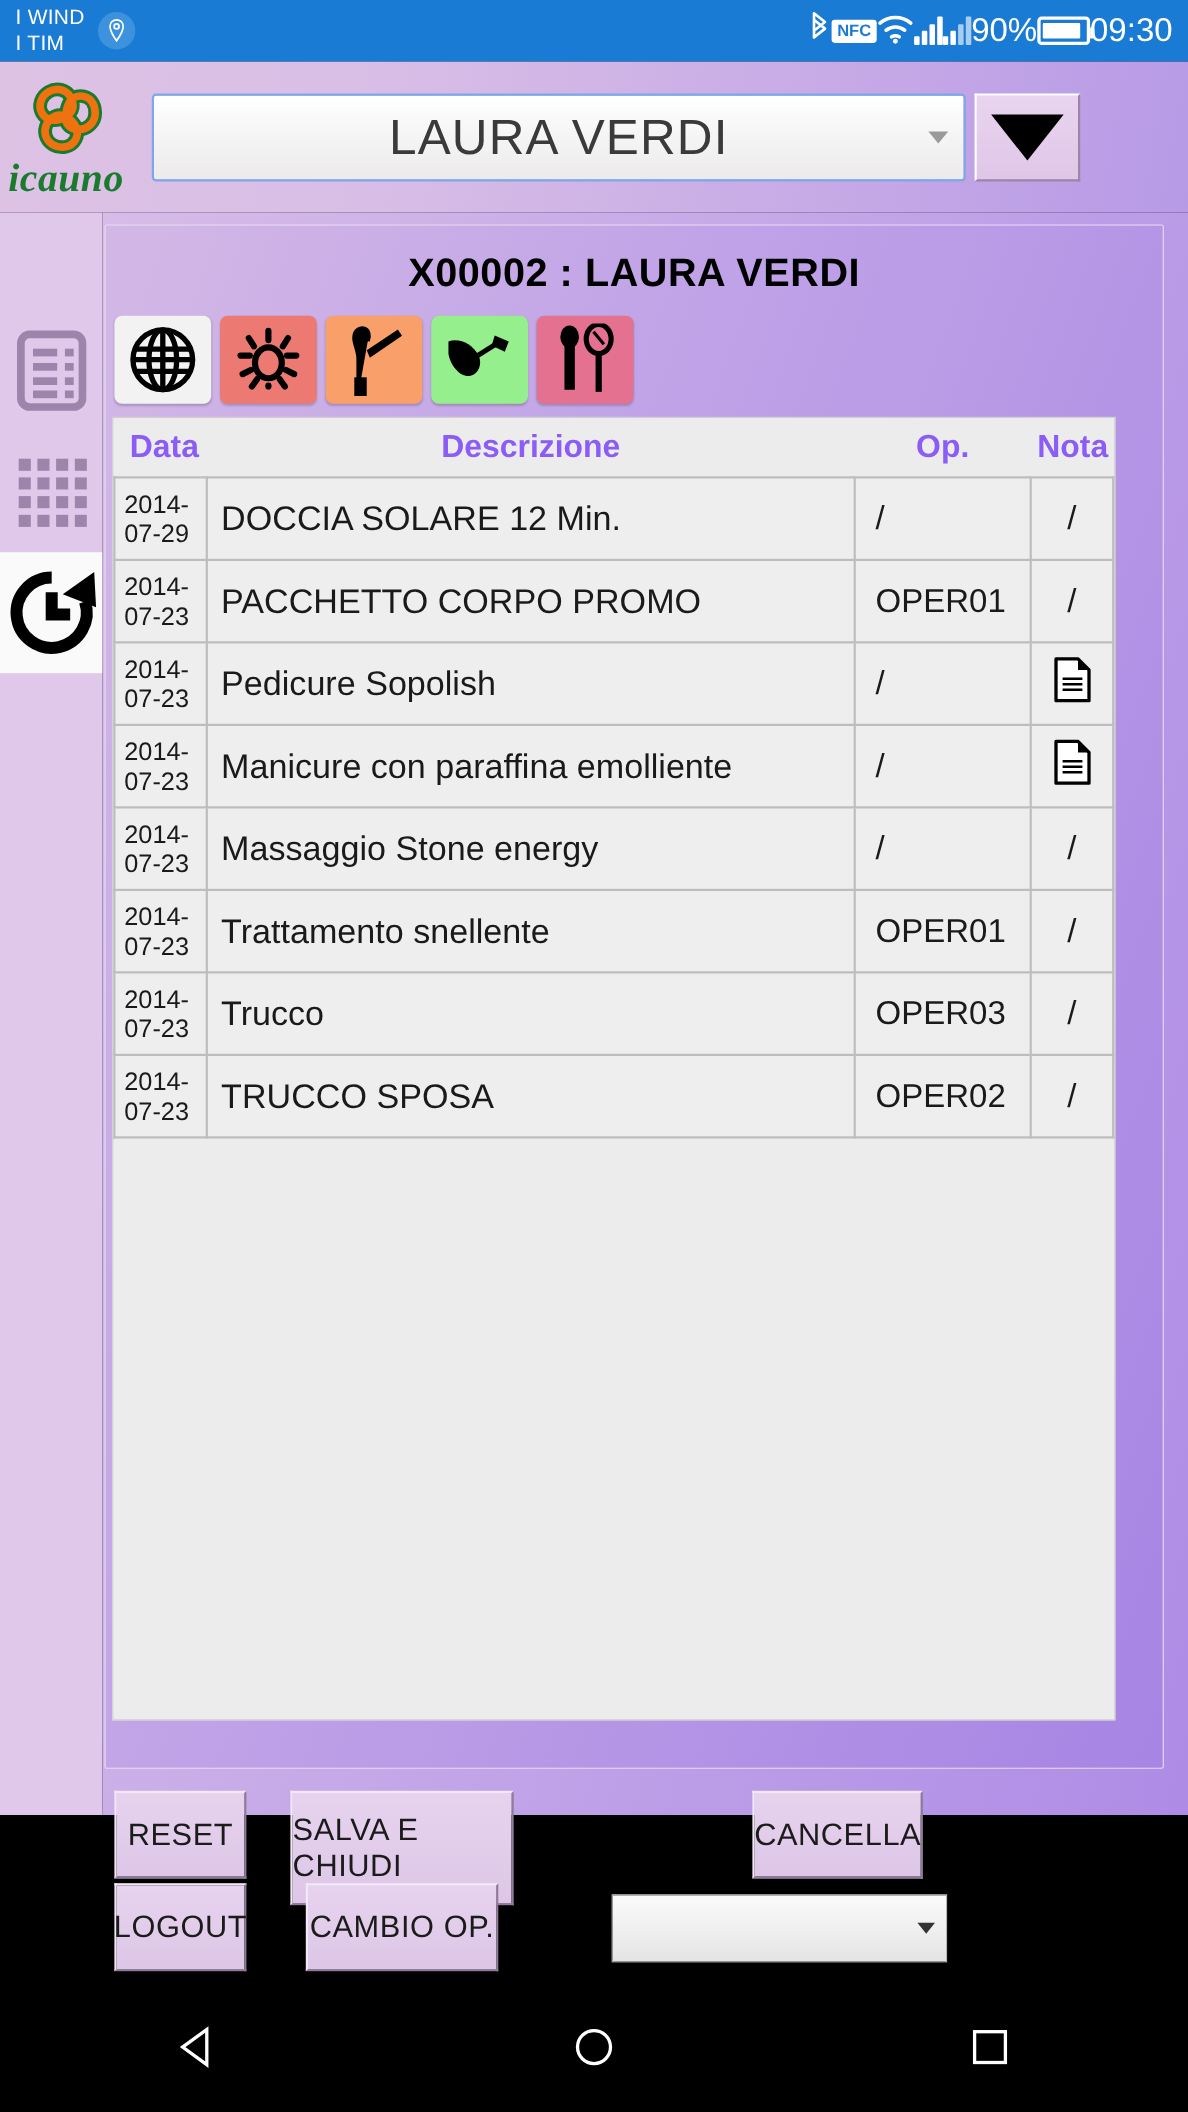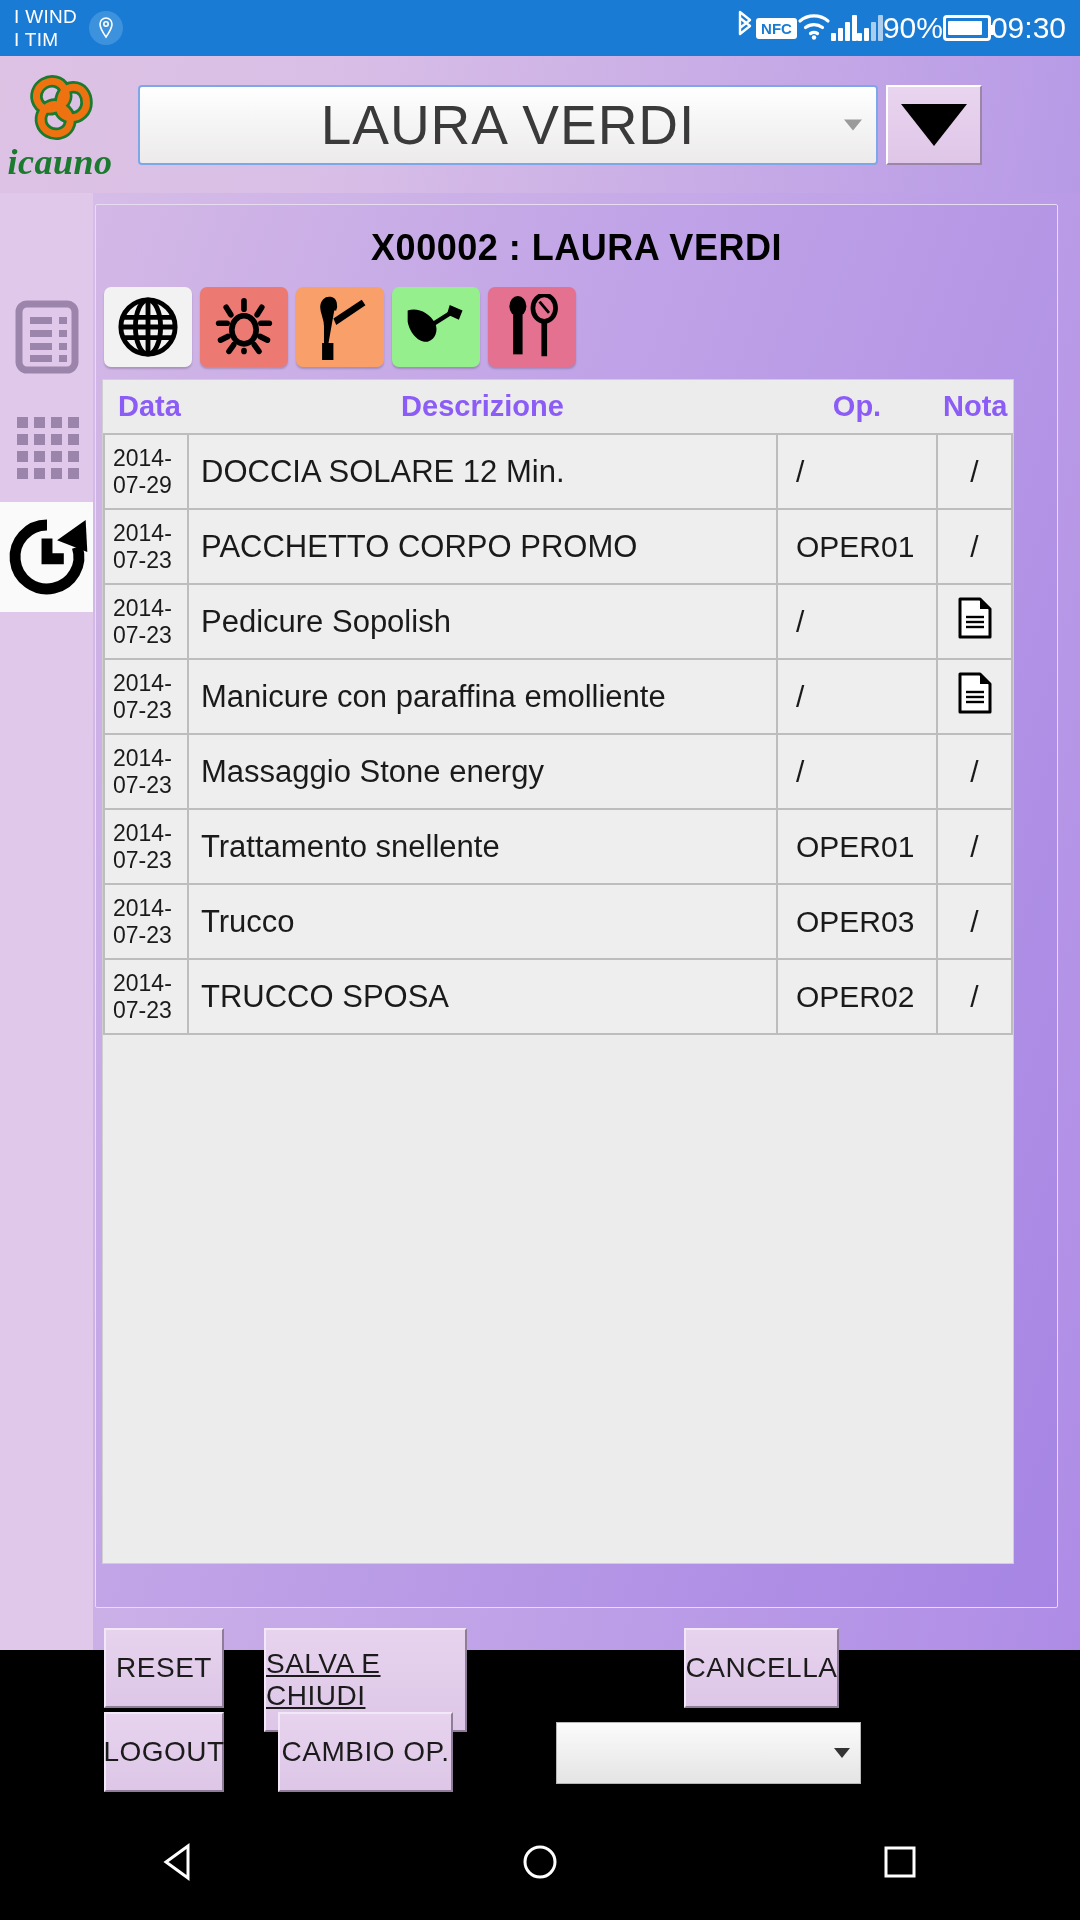--- a/index.html
+++ b/index.html
@@ -55,21 +55,21 @@
   .logo-wrap { width:120px; height:137px; display:flex; flex-direction:column;
                align-items:center; justify-content:center; }
   .logo-text { font-family:"Liberation Serif", serif; font-style:italic; font-weight:bold;
                color:#1a7a2e; font-size:36px; margin-top:-4px; letter-spacing:.5px;}
   .client-select {
     width:740px; height:80px; margin-left:18px;
     background:linear-gradient(#ffffff,#eceaea);
     border:2px solid #7da7e8; border-radius:4px;
     display:flex; align-items:center; justify-content:center; position:relative;
   }
-  .client-select span { font-size:55px; color:#3a3a3a; letter-spacing:1px; }
+  .client-select span { font-size:45px; color:#3a3a3a; letter-spacing:1px; }
   .client-select .caret-sm {
     position:absolute; right:14px; top:50%; transform:translateY(-50%);
     width:0;height:0;border-left:9px solid transparent;border-right:9px solid transparent;
     border-top:11px solid #9a9a9a;
   }
   .dropdown-btn {
     width:96px; height:80px; margin-left:8px;
     background:linear-gradient(#e9d5ef,#dfc6e8);
     border:2px solid #fff; border-right-color:#9b87a5; border-bottom-color:#9b87a5;
     display:flex;align-items:center;justify-content:center;
@@ -137,21 +137,21 @@
   .btn {
     position:absolute;
     background:linear-gradient(#e7d3ee,#ddc6e7);
     border:2px solid #f3e8f7;
     border-right-color:#8f7c99; border-bottom-color:#8f7c99;
     display:flex; align-items:center; justify-content:center;
     font-size:28px; color:#1b1b1b; letter-spacing:.5px;
   }
   .b-reset  { left:8px;  top:0;  width:120px; height:80px; }
   .b-logout { left:8px;  top:84px; width:120px; height:80px; }
-  .b-salva  { left:168px; top:0;  width:203px; height:104px;text-decoration:underline; }
+  .b-salva  { left:168px; top:0;  width:203px; height:104px; }
   .b-cambio { left:182px; top:84px; width:175px; height:80px; }
   .b-canc   { left:588px; top:0;  width:155px; height:80px; }
   .op-label { position:absolute; left:378px; top:88px; font-size:55px; color:#000; }
   .op-select {
     position:absolute; left:460px; top:94px; width:305px; height:62px;
     background:linear-gradient(#fbfbfb,#e4e4e4); border:1px solid #b6b6b6;
     display:flex; align-items:center; justify-content:flex-end; padding-right:10px;
   }
   .op-select .caret-sm2 {
     width:0;height:0;border-left:8px solid transparent;border-right:8px solid transparent;

